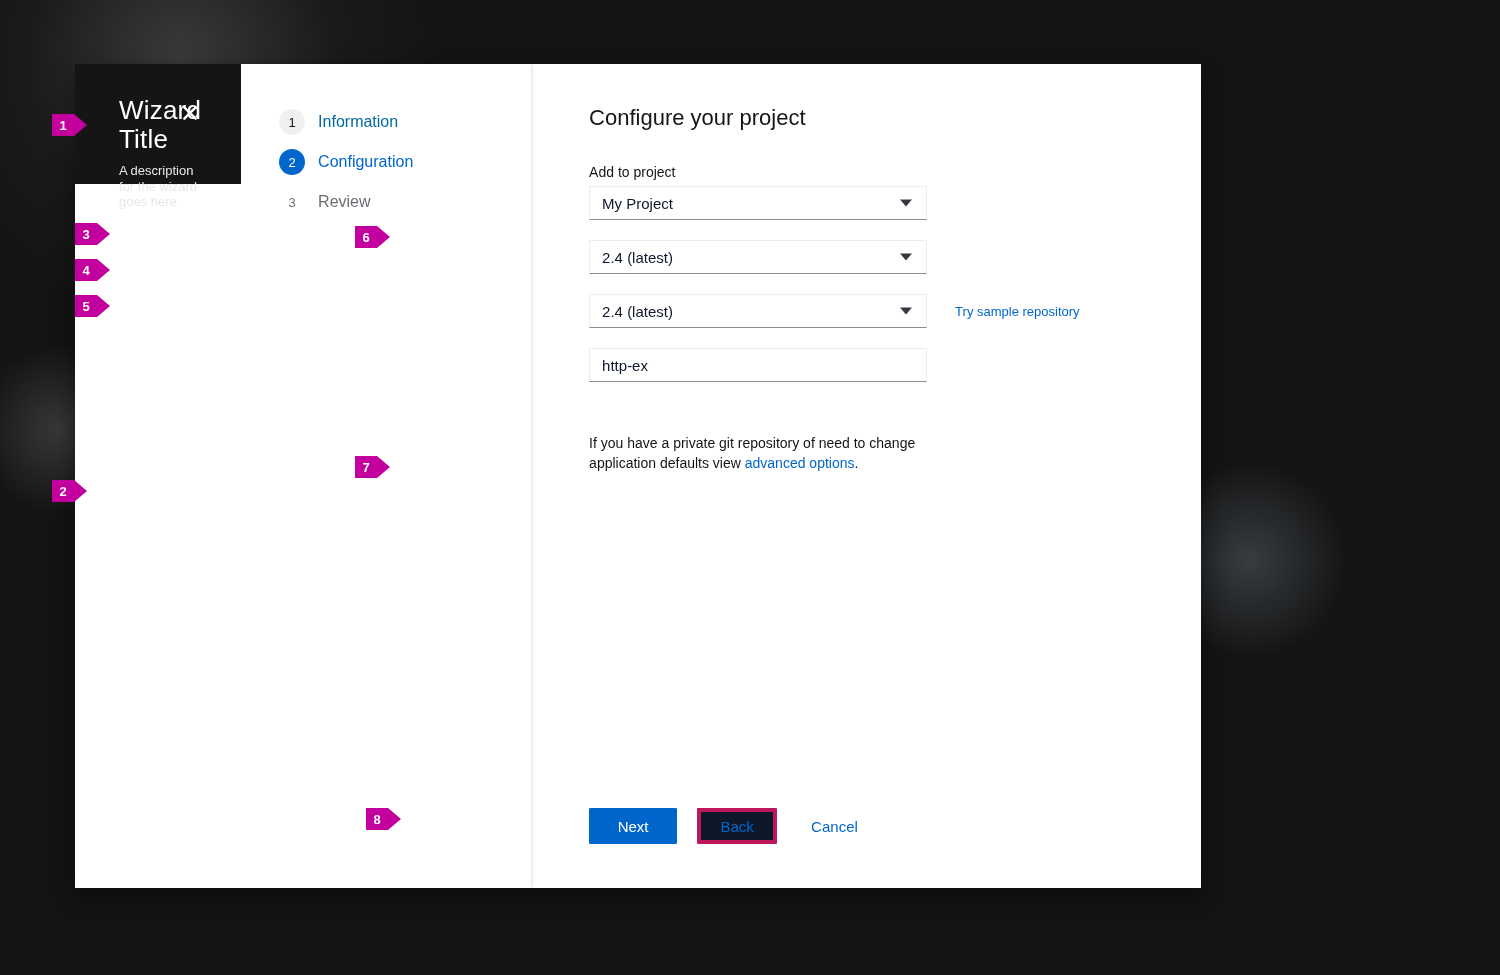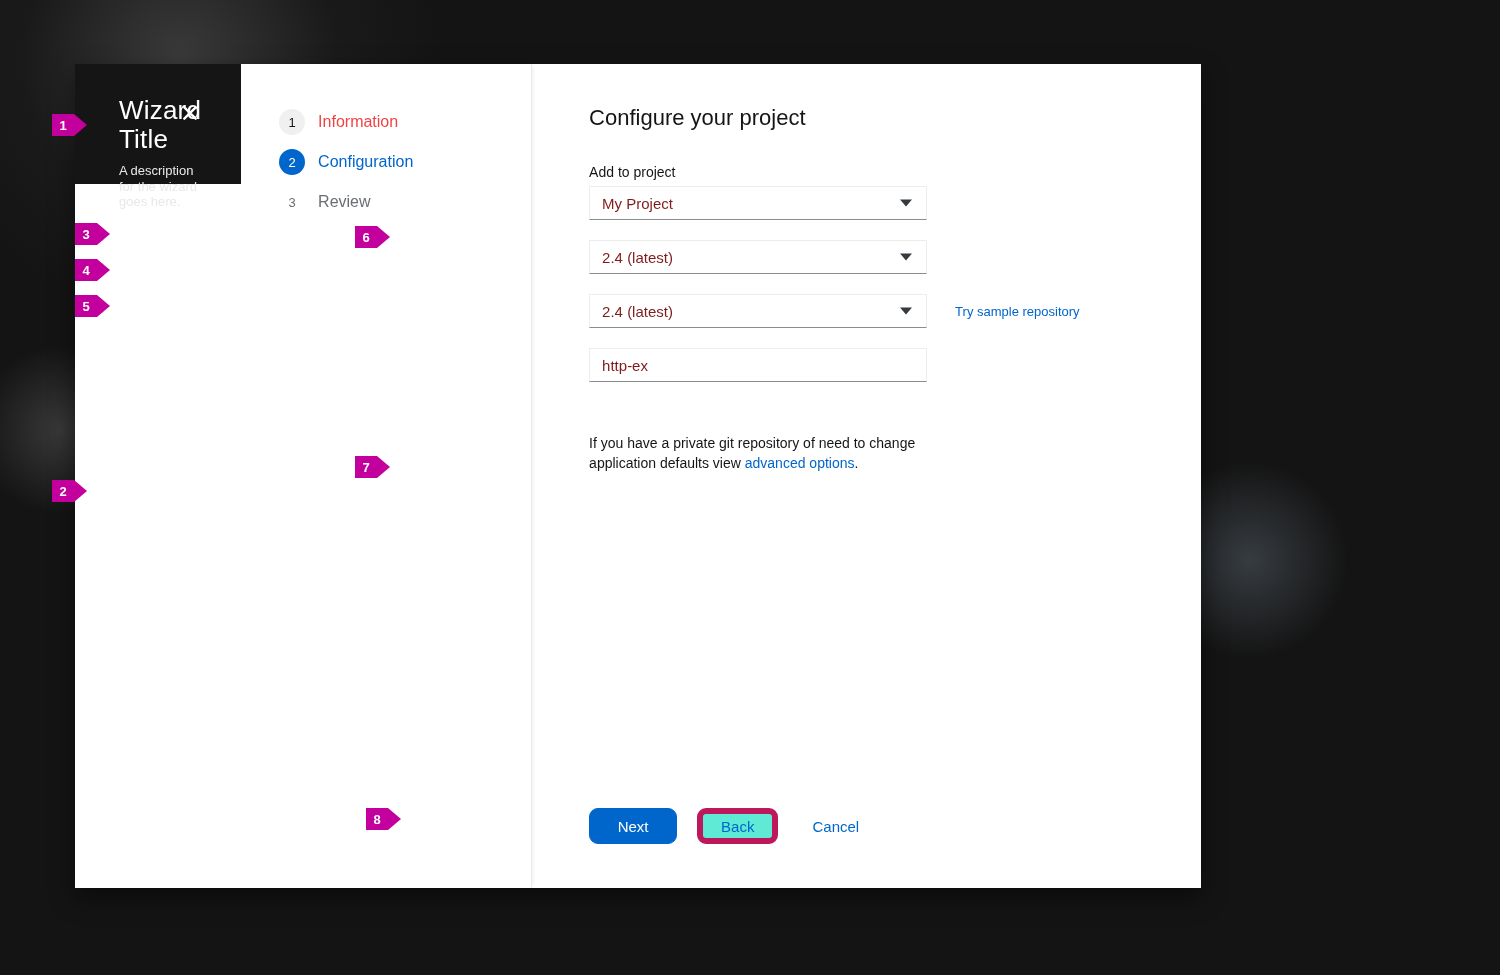--- a/index.html
+++ b/index.html
@@ -85,21 +85,21 @@
     width: 26px; height: 26px;
     border-radius: 50%;
     display: flex; align-items: center; justify-content: center;
     font-size: 13px;
     margin-right: 13px;
     flex: 0 0 26px;
   }
   .step.pending   .step-num { background:#f0f0f0; color:#151515; }
   .step.current   .step-num { background:#06c;    color:#fff; }
   .step.inactive  .step-num { background:transparent; color:#6a6e73; }
-  .step.pending  .step-label  { color:#ef4444; }
+  .step.pending  .step-label  { color:#0369a1; }
   .step.current  .step-label  { color:#06c; }
   .step.inactive .step-label  { color:#6a6e73; }
 
   
   .wiz-main {
     flex: 1 1 auto;
     padding: 42px 16px 0 57px;
     display: flex; flex-direction: column;
     position: relative;
     min-width: 0;
@@ -117,21 +117,21 @@
     margin-bottom: 6px;
   }
   .field-row { display: flex; align-items: center; }
   .pf-input, .pf-select {
     width: 338px;
     height: 34px;
     border: 1px solid #ededed;
     border-bottom: 1px solid #8a8d90;
     background: #fff;
     font-size: 15px;
-    color: #7f1d1d;
+    color: #0f172a;
     padding: 0 12px;
     display: flex; align-items: center;
     position: relative;
     cursor: text;
   }
   .pf-select { cursor: pointer; }
   .caret {
     position: absolute; right: 14px; top: 50%;
     transform: translateY(-50%);
     width: 0; height: 0;
@@ -155,27 +155,27 @@
 
   .wiz-footer {
     margin-top: auto;
     padding: 0 0 44px 0;
     display: flex; align-items: center;
   }
   .btn {
     font-size: 15px;
     height: 36px;
     padding: 0 18px;
-    border-radius: 9px;
+    border-radius: 1px;
     display: inline-flex; align-items: center; justify-content: center;
     cursor: pointer;
     font-family: inherit;
   }
   .btn-primary { background: #06c; color: #fff; border: 1px solid #06c; min-width: 88px; }
-  .btn-secondary { background: #5eead4; color: #06c; border: 6px solid #be185d; min-width: 80px; margin-left: 20px; }
+  .btn-secondary { background: #0f172a; color: #06c; border: 4px solid #be185d; min-width: 80px; margin-left: 20px; }
   .btn-link { background: transparent; color: #06c; border: 0; margin-left: 16px; }
 
   
   .marker {
     position: absolute;
     height: 22px;
     display: flex; align-items: center;
     z-index: 40;
   }
   .marker .box {

